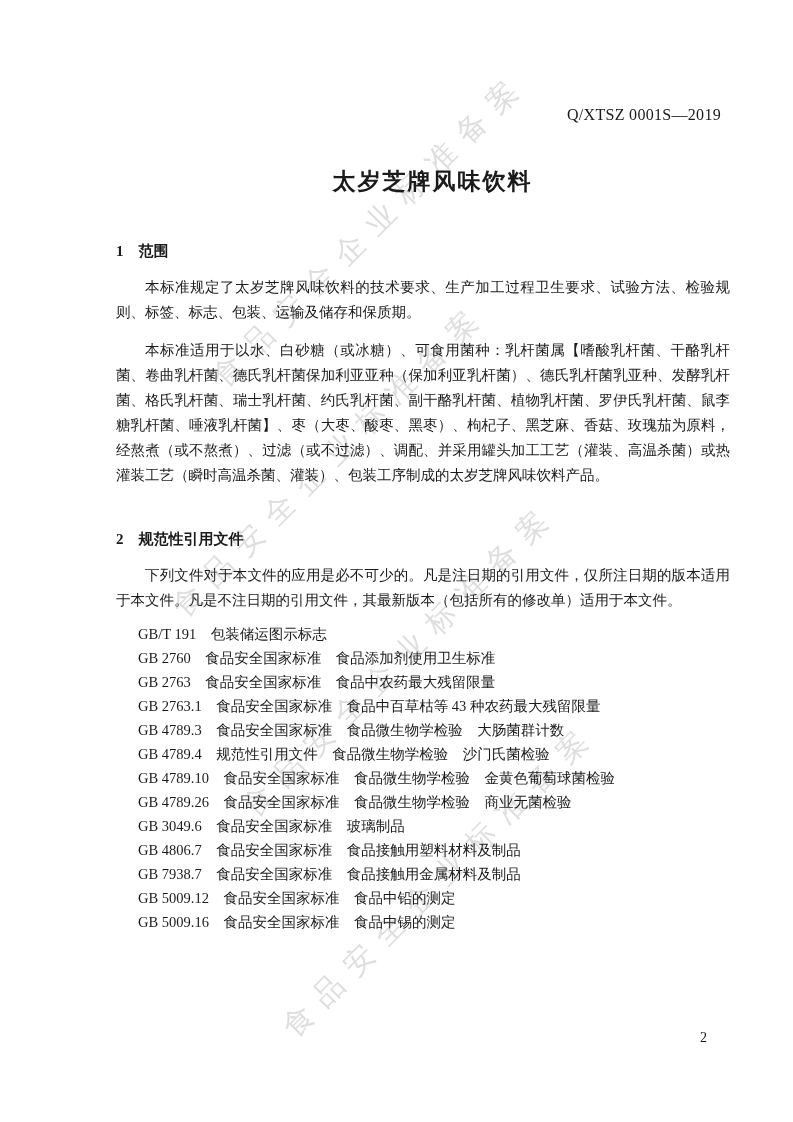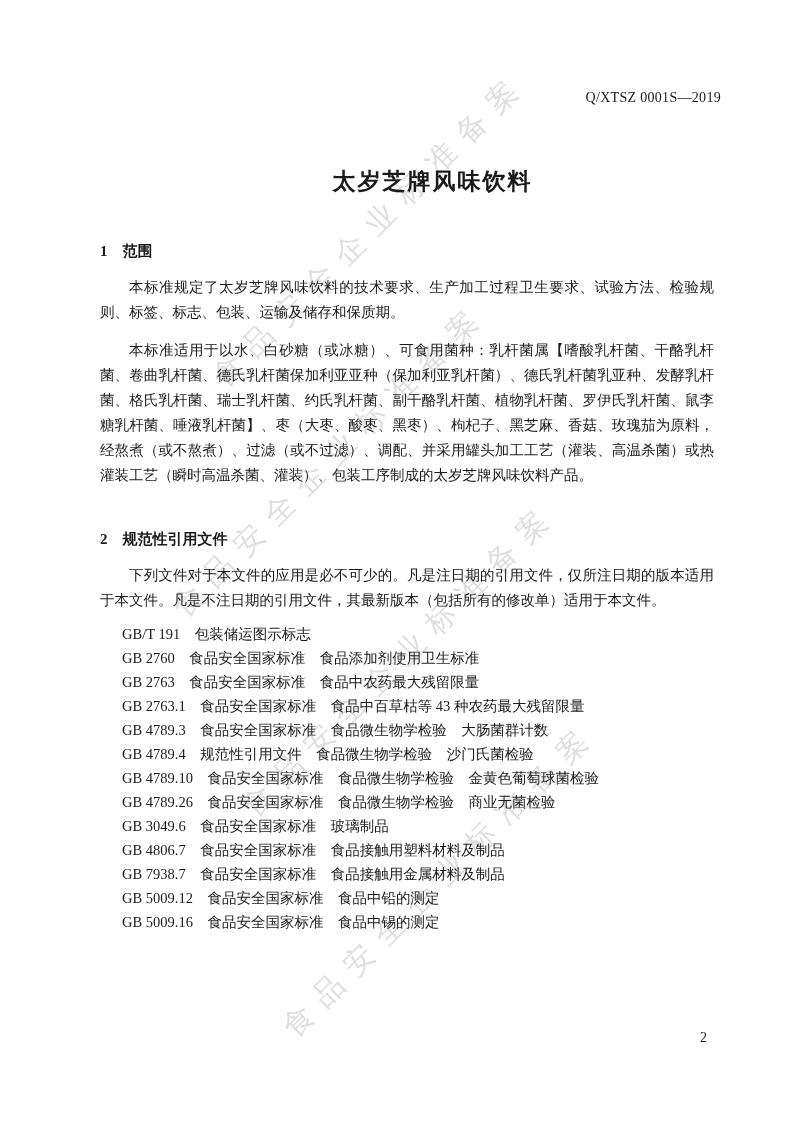--- a/index.html
+++ b/index.html
@@ -28,42 +28,42 @@
     color: #bfbfbf;
     opacity: 0.5;
   }
   .wm1 { left: 370px; top: 230px; }
   .wm2 { left: 330px; top: 460px; }
   .wm3 { left: 400px; top: 660px; }
   .wm4 { left: 440px; top: 880px; }
   
   .doc-code {
     position: absolute;
-    top: 90px;
+    top: 106px;
     right: 72px;
-    font-size: 14px;
+    font-size: 16px;
     letter-spacing: 0.3px;
   }
   
   .doc-title {
     position: absolute;
     top: 166px;
     left: 0;
     width: 100%;
     margin: 0;
     text-align: center;
     font-size: 23px;
     font-weight: 700;
     letter-spacing: 2px;
     padding-left: 36px;
   }
   
   .content {
     position: absolute;
-    left: 100px;
+    left: 116px;
     top: 240px;
     width: 614px;
     font-size: 14.5px;
     line-height: 25px;
     text-align: justify;
   }
   .sec {
     margin: 0;
     font-size: 15px;
     font-weight: 700;

